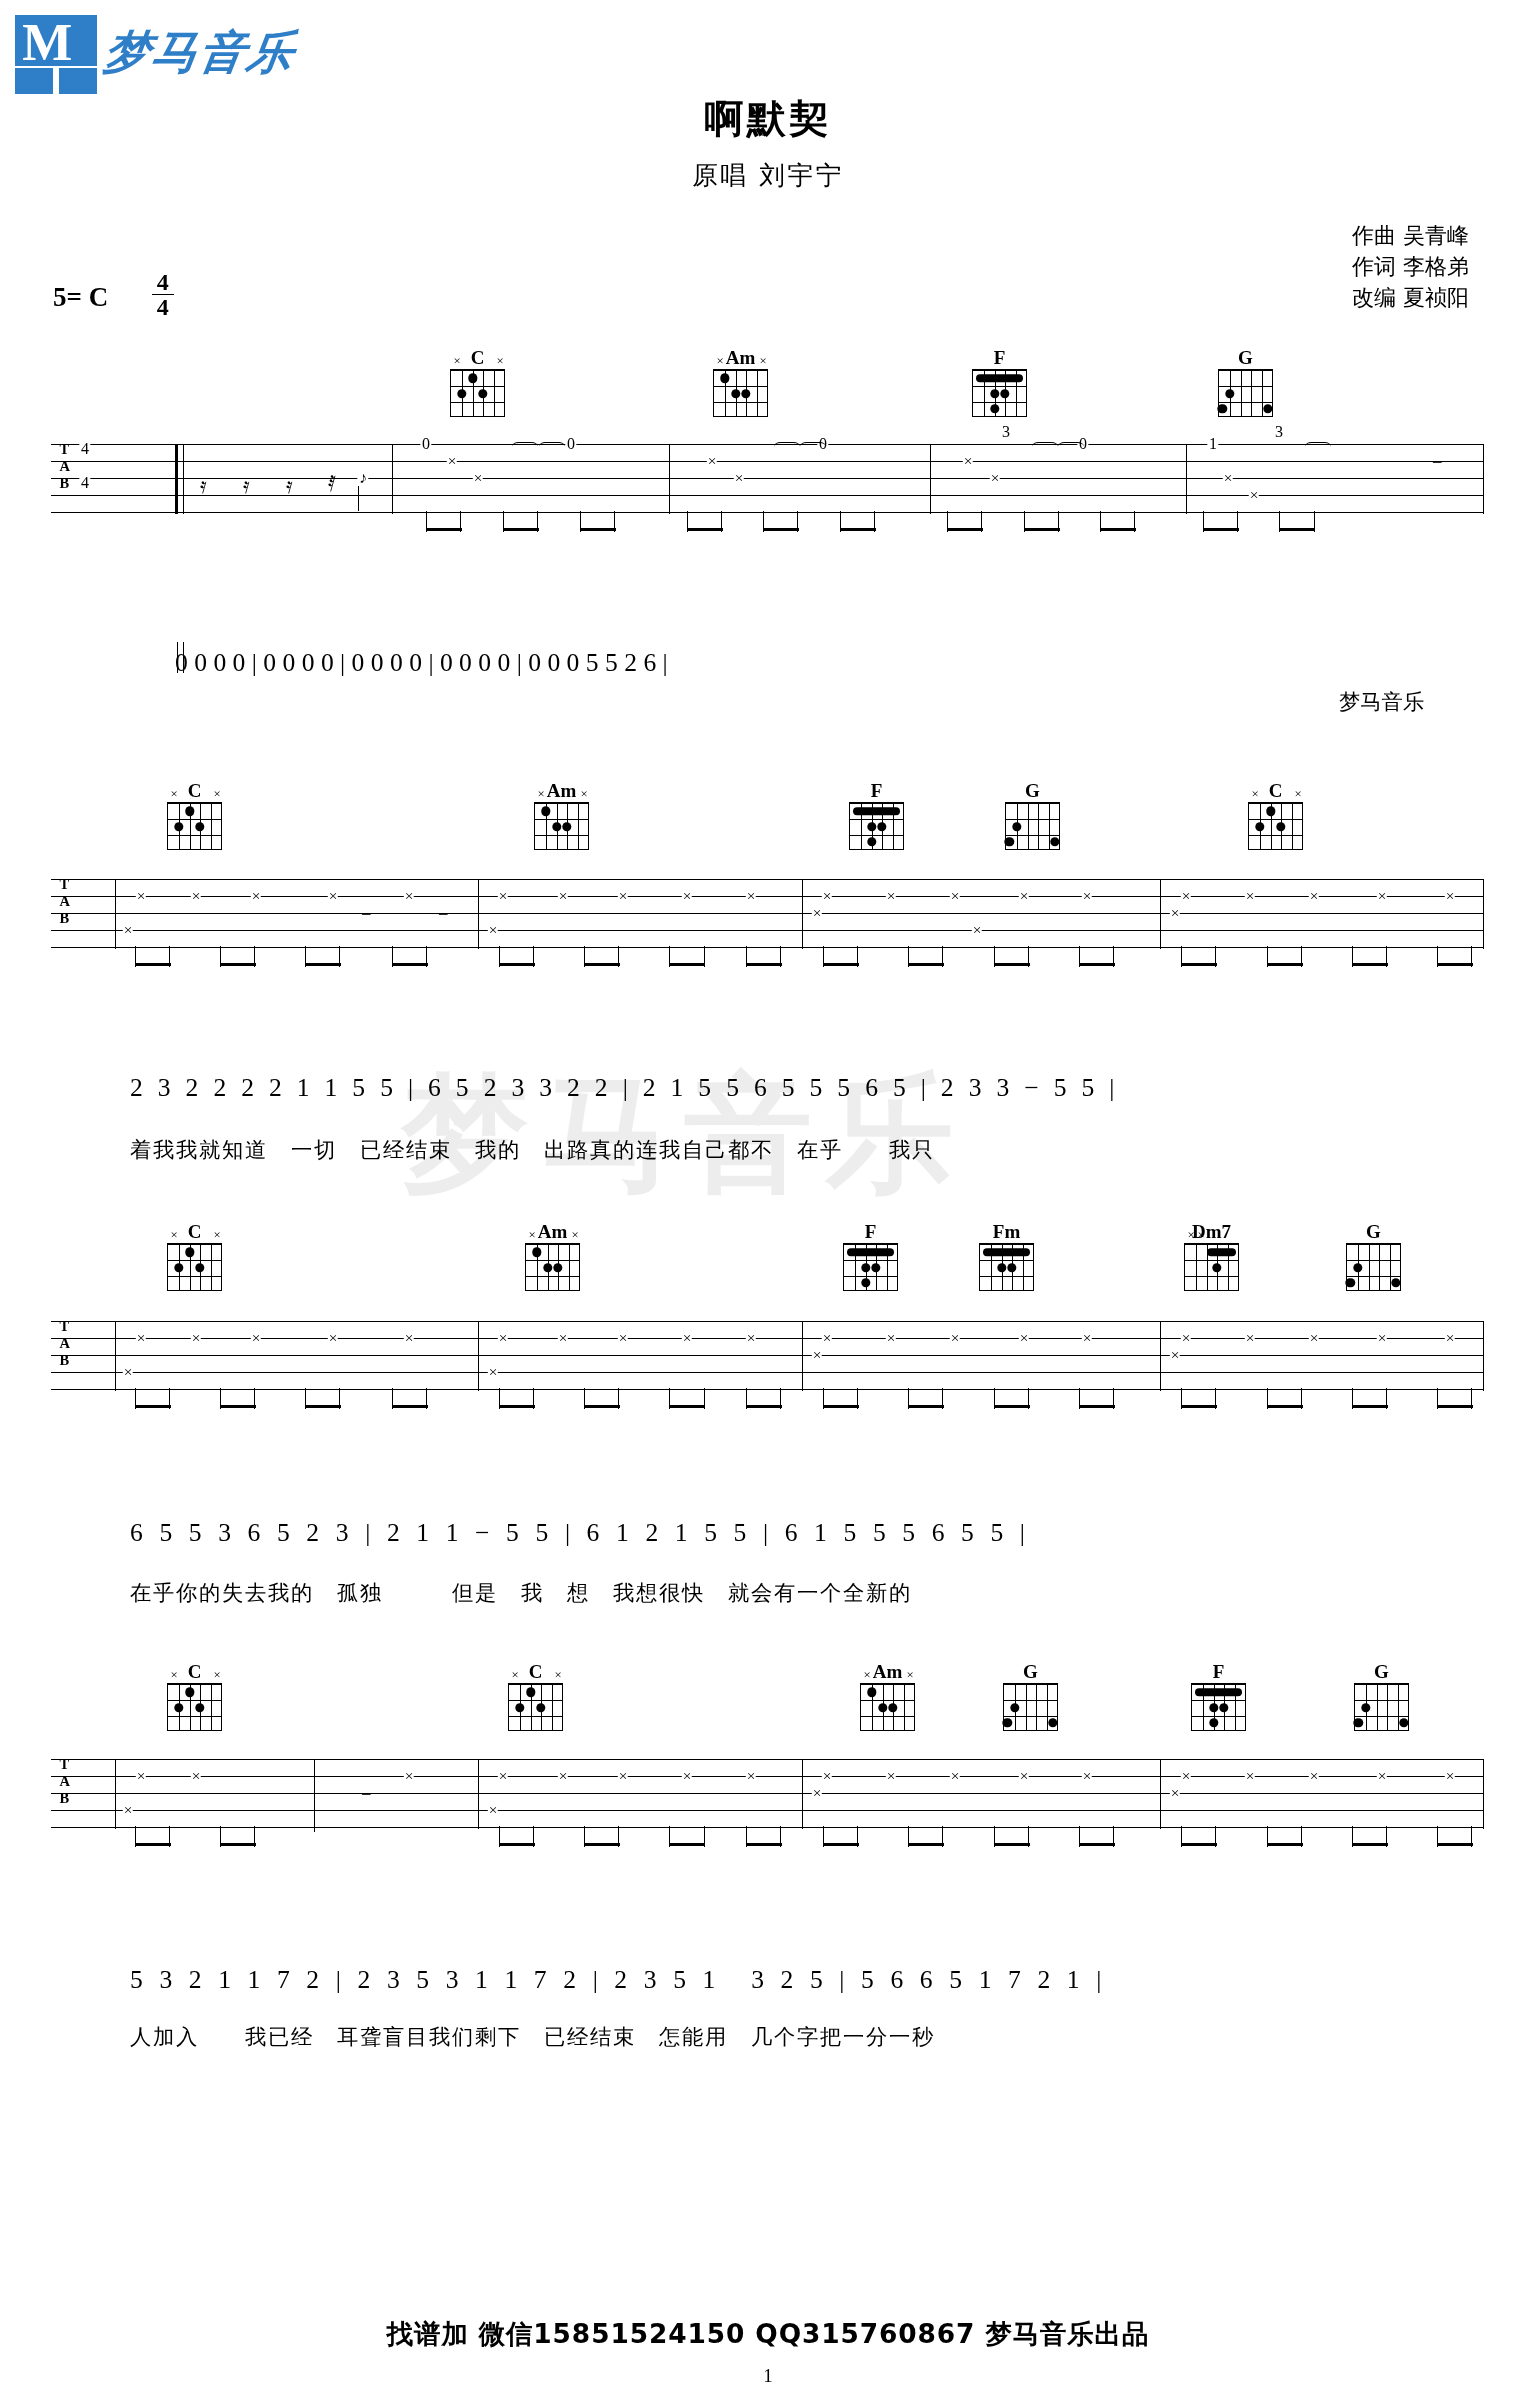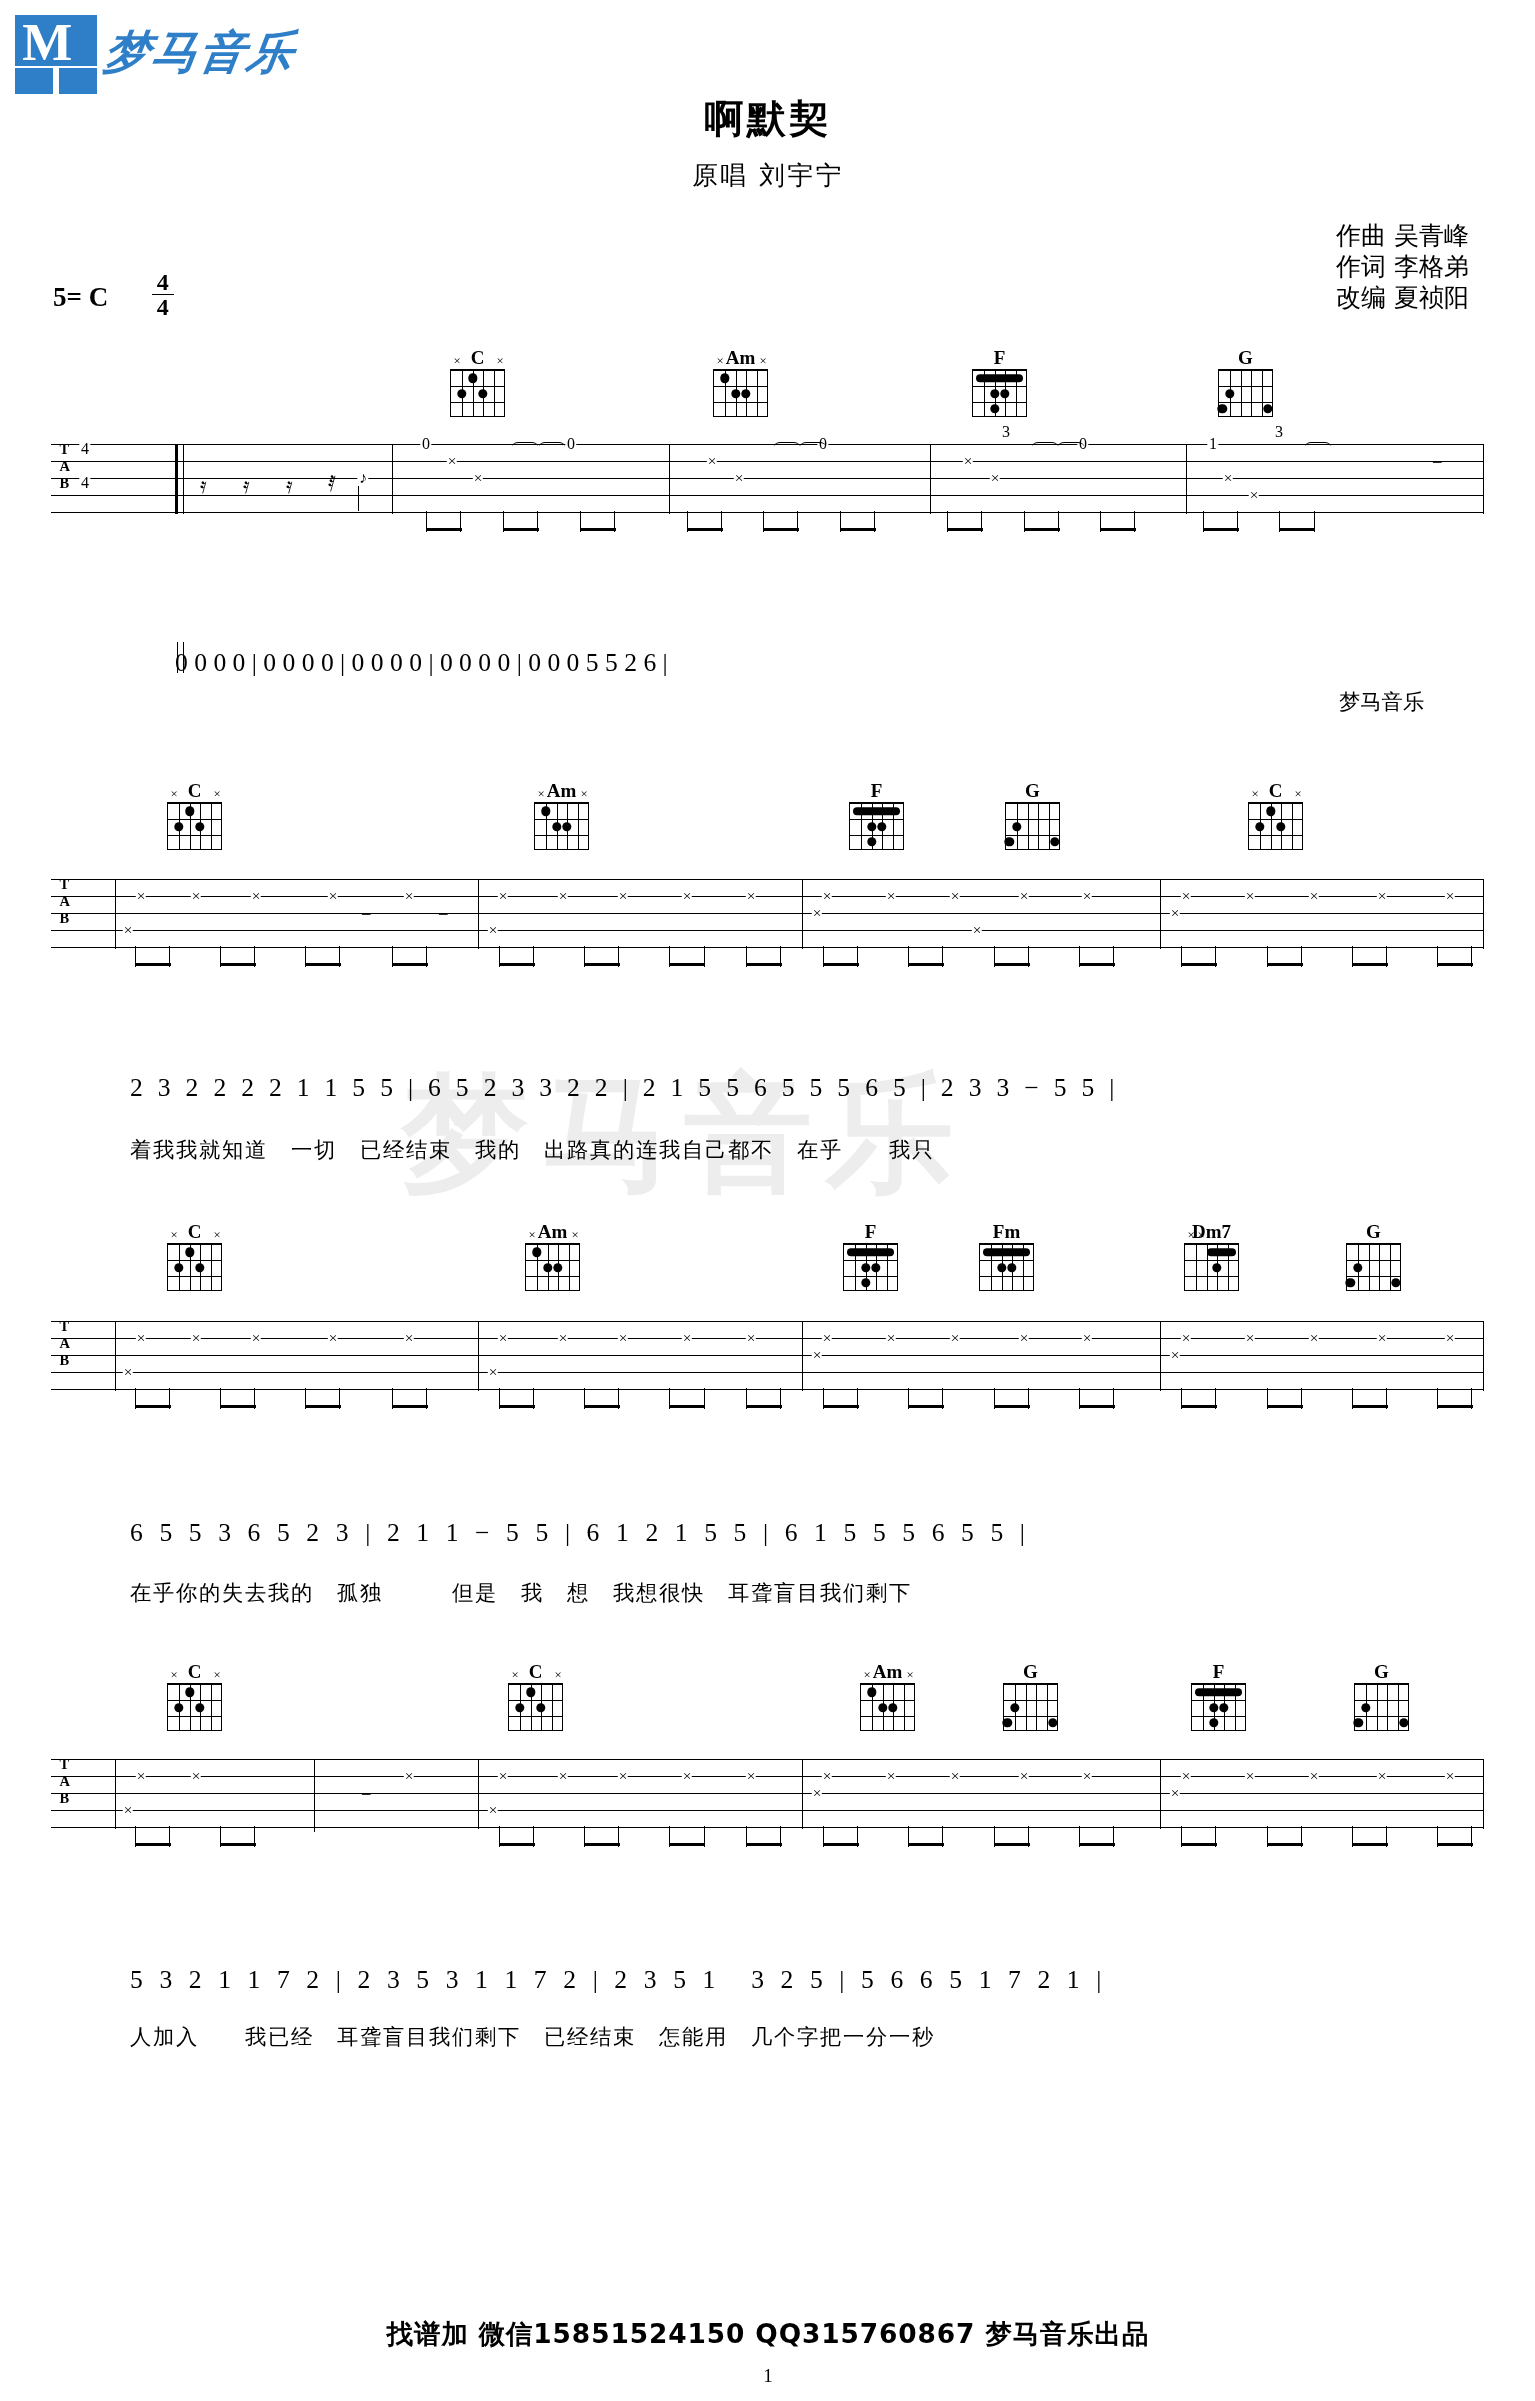--- a/index.html
+++ b/index.html
@@ -80,21 +80,21 @@
     letter-spacing: 2.6px;
   }
 
   
   .credits {
     position: absolute;
     right: 67px;
     top: 220px;
     text-align: left;
     font-family: "DejaVu Sans", sans-serif;
-    font-size: 25px;
+    font-size: 22px;
     line-height: 31px;
     white-space: nowrap;
   }
 
   
   .keysig {
     position: absolute;
     left: 53px;
     top: 282px;
     font-family: "Liberation Serif", serif;
@@ -874,21 +874,21 @@
   <div class="beam" style="left:1216px; top:84px; width:36px;"></div>
   <div class="stem" style="left:1301px; top:67px; height:20.5px;"></div>
   <div class="stem" style="left:1335px; top:67px; height:20.5px;"></div>
   <div class="beam" style="left:1301px; top:84px; width:36px;"></div>
   <div class="stem" style="left:1386px; top:67px; height:20.5px;"></div>
   <div class="stem" style="left:1420px; top:67px; height:20.5px;"></div>
   <div class="beam" style="left:1386px; top:84px; width:36px;"></div>
 </div>
 
 <div class="numrow" style="left:130px; top:1518px; letter-spacing:5.1px;">6 5 5 3 6 5 2 3 | 2 1 1  −  5 5 | 6  1  2 1 5 5 | 6 1 5 5 5 6 5 5 |</div>
-<div class="lyricrow" style="left:130px; top:1578px; letter-spacing:1.7px;">在乎你的失去我的　孤独　　　但是　我　想　我想很快　耳聋盲目我们剩下</div>
+<div class="lyricrow" style="left:130px; top:1578px; letter-spacing:1.7px;">在乎你的失去我的　孤独　　　但是　我　想　我想很快　就会有一个全新的</div>
 
 <div class="chord" style="left:163px; top:1662px;">
   <div class="cname">C</div>
   <div class="grid">
     <div class="marks">
         <span style="left:6px;">×</span>
         <span style="left:49px;">×</span>
       </div>
     <div class="v" style="left:10.7px;"></div>
       <div class="v" style="left:21.5px;"></div>

